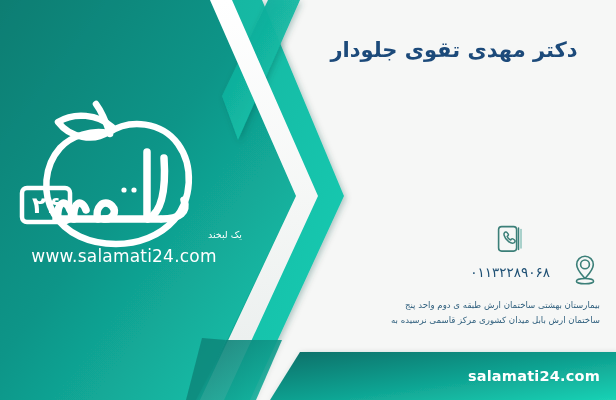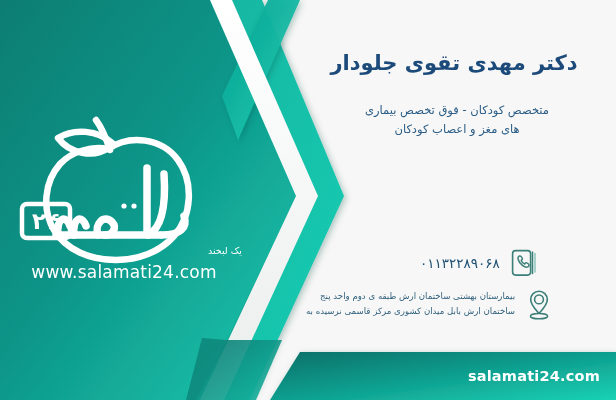--- a/index.html
+++ b/index.html
@@ -16,60 +16,60 @@
     overflow:hidden;
   }
 
   
   .art{position:absolute;inset:0;}
   .art svg{display:block;width:616px;height:400px;}
 
   
   .logo{
     position:absolute;
-    left:12px;top:108px;
+    left:12px;top:92px;
     width:232px;height:175px;
   }
   .logo svg{display:block;width:100%;height:100%;}
 
   
   .content{
     position:absolute;
     left:300px;top:0;
     width:316px;height:400px;
   }
   .doc-name{
     position:absolute;
     top:36px;right:18px;left:10px;
     text-align:center;
     direction:rtl;
     font-size:21px;
     font-weight:700;
     color:#1c4a7a;
     letter-spacing:0px;
     line-height:1.35;
-    margin-top:13px;
   }
   .doc-spec{
     position:absolute;
     top:101px;right:20px;left:18px;
     text-align:center;
     direction:rtl;
     font-size:11.5px;
     color:#2a5c86;
     line-height:1.62;
   }
 
   .row{
     position:absolute;
     display:flex;
     align-items:center;
     justify-content:flex-end;
     direction:rtl;
     gap:9px;
+    flex-direction:column;
   }
   .row .ico{
     flex:0 0 auto;
     width:30px;height:32px;
     display:flex;align-items:center;justify-content:center;
   }
   .row .ico svg{display:block;}
 
   .phone-row{top:246px;right:16px;left:120px;height:34px;}
   .phone-num{
@@ -224,24 +224,20 @@
       <text class="lg-text" x="196" y="146" font-size="9.5" text-anchor="end" direction="rtl" font-family="DejaVu Sans, sans-serif">به راحتی یک لبخند</text>
 
       <text class="lg-text" x="112" y="170" font-size="17" text-anchor="middle" font-family="DejaVu Sans, sans-serif" letter-spacing="0.2">www.salamati24.com</text>
     </svg>
   </div>
 
   <div class="content">
 
     <div class="doc-name">دکتر مهدی تقوی جلودار</div>
 
-    <div class="doc-spec">
-      <div>متخصص کودکان - فوق تخصص بیماری</div>
-      <div>های مغز و اعصاب کودکان</div>
-    </div>
 
     <div class="row phone-row">
       <div class="ico">
         <svg width="26" height="28" viewBox="0 0 26 28" xmlns="http://www.w3.org/2000/svg">
           <rect x="1.6" y="1.6" width="18" height="24.5" rx="3" fill="none" stroke="#3b7f78" stroke-width="1.6"></rect>
           <path d="M21.5 3 L21.5 24.5" stroke="#3b7f78" stroke-width="1.5" stroke-linecap="round"></path>
           <path d="M24 4.5 L24 23" stroke="#8fc4bd" stroke-width="1.5" stroke-linecap="round"></path>
           <path d="M7.2 8.2
                    c 0.6 -1.2 2.1 -1.6 2.9 -0.6
                    l 1 1.3 c 0.5 0.7 0.3 1.5 -0.3 2

